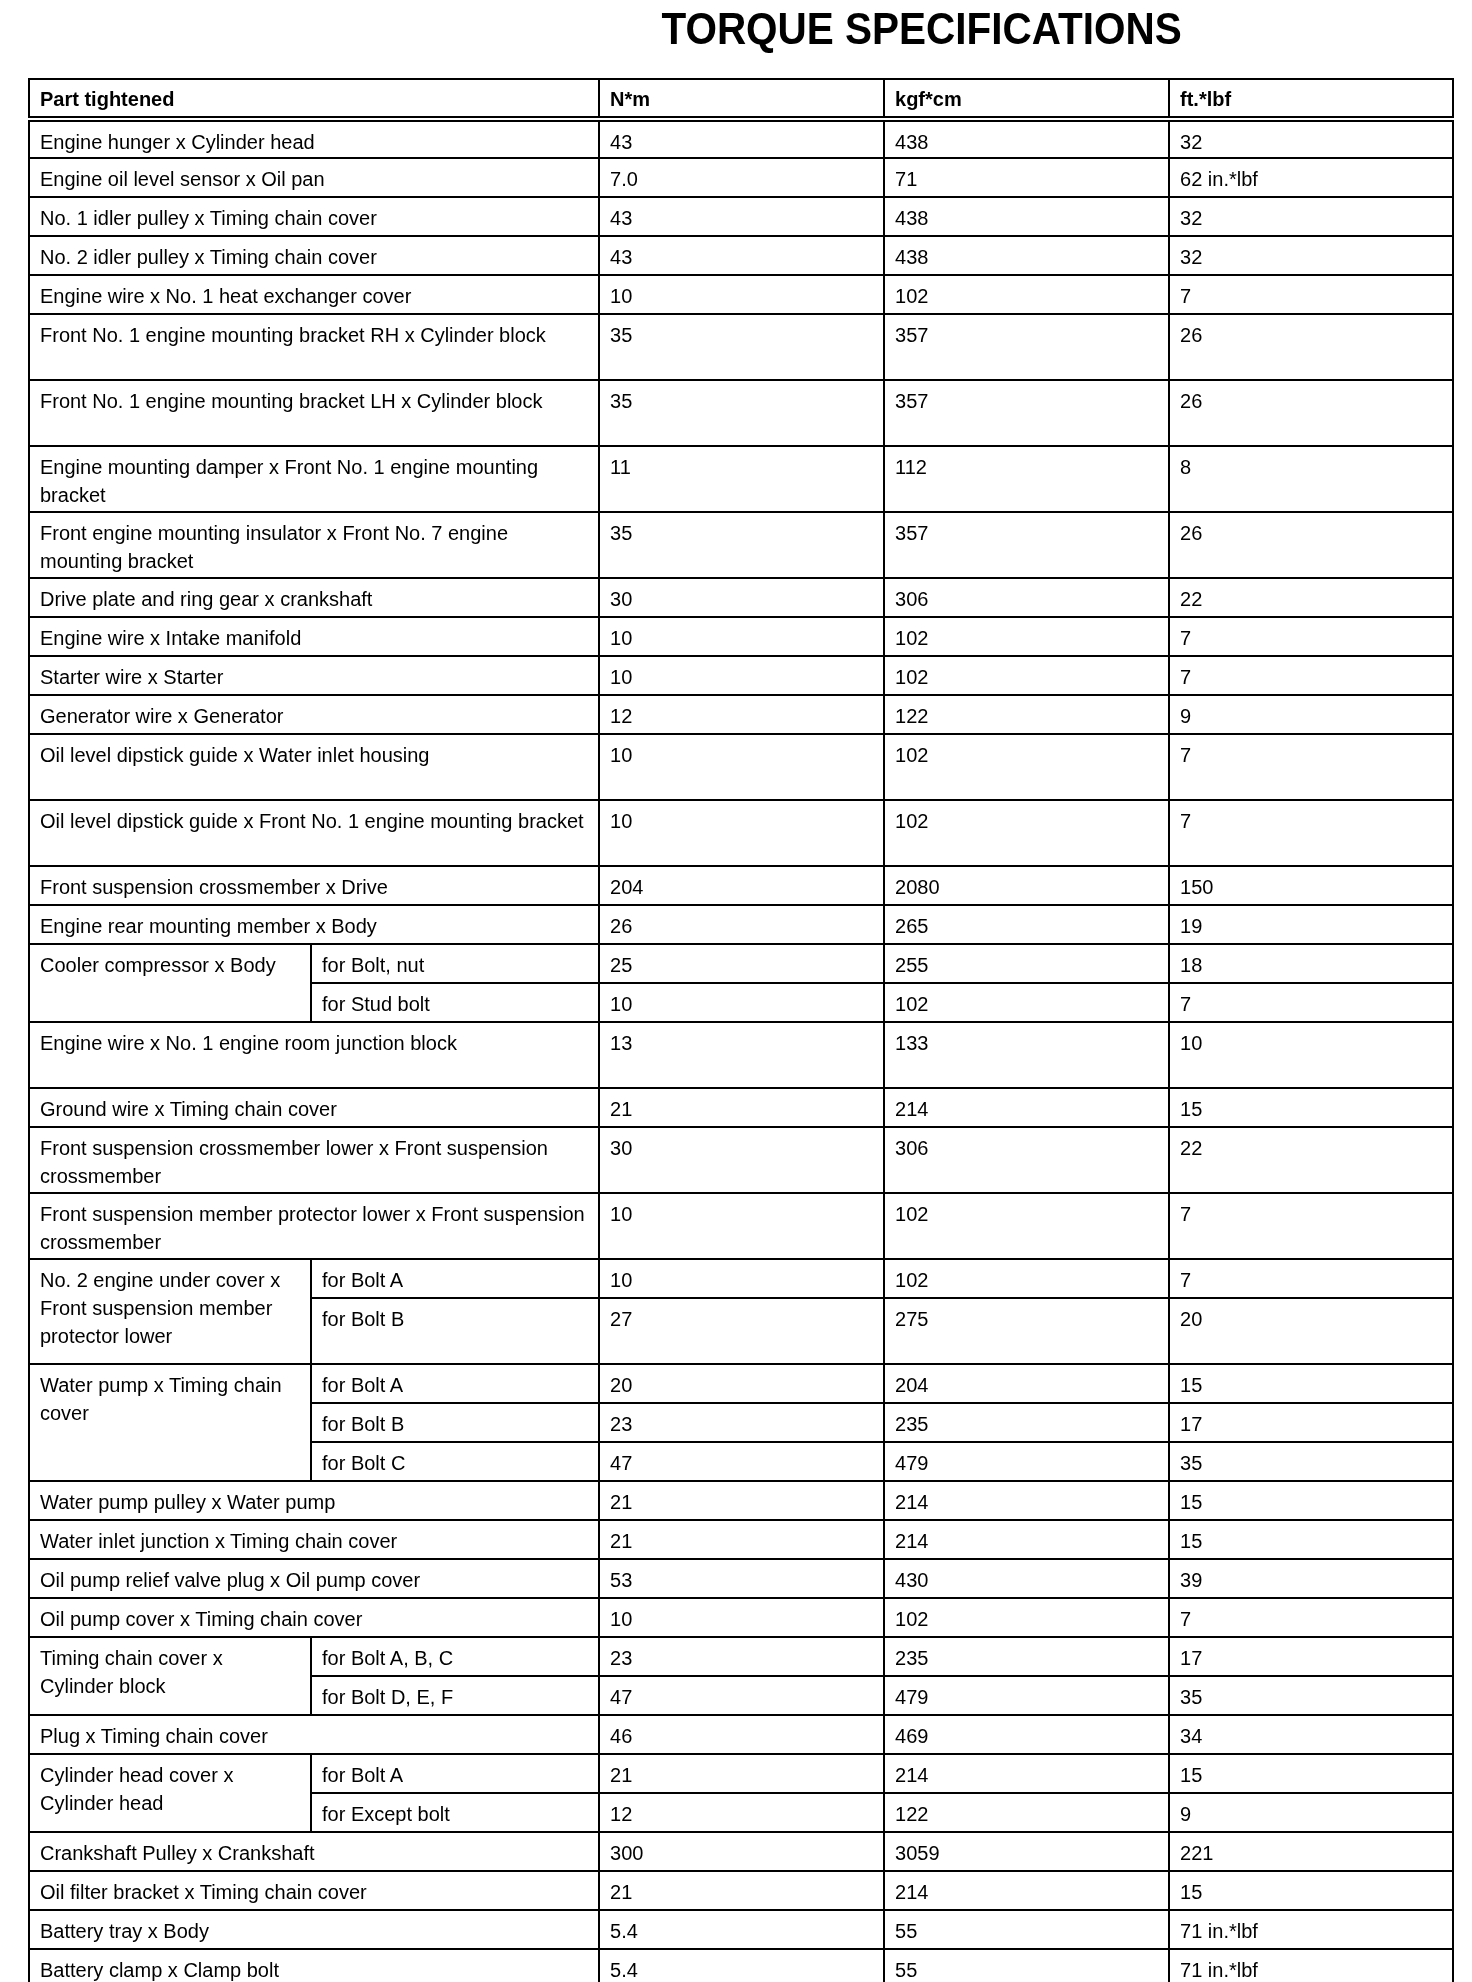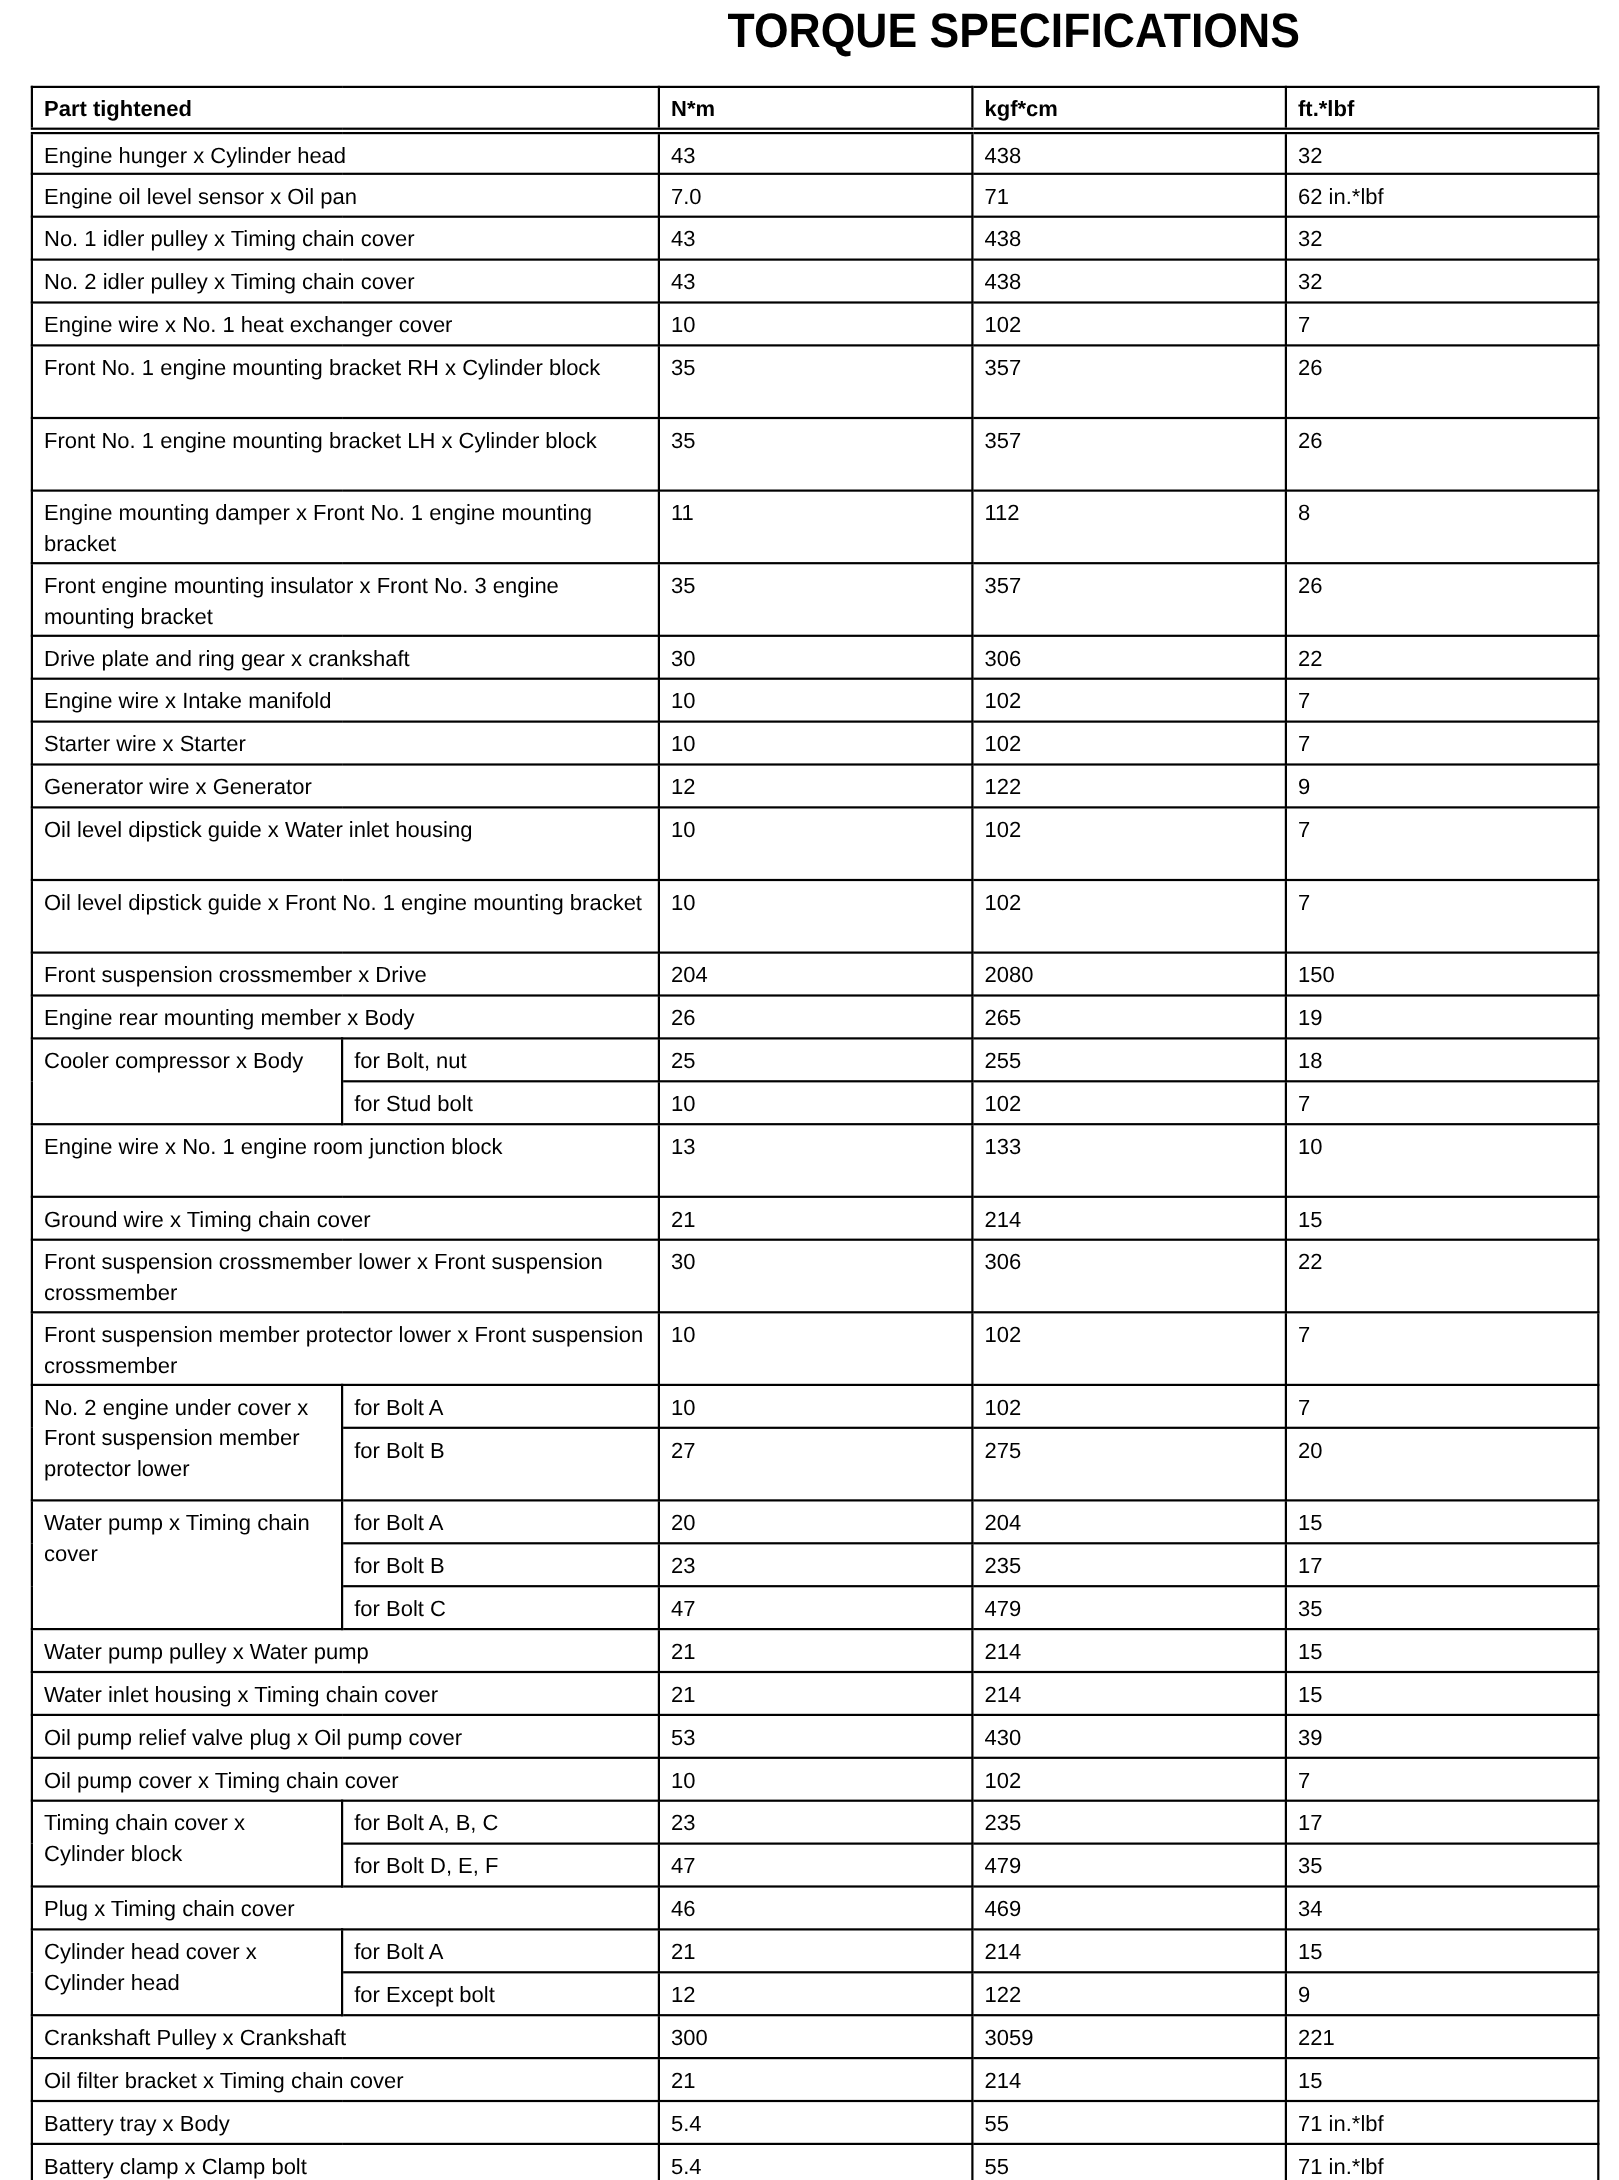--- a/index.html
+++ b/index.html
@@ -80,21 +80,21 @@
         <td>357</td>
         <td>26</td>
       </tr>
       <tr class="r2">
         <td colspan="2">Engine mounting damper x Front No. 1 engine mounting bracket</td>
         <td>11</td>
         <td>112</td>
         <td>8</td>
       </tr>
       <tr class="r2">
-        <td colspan="2">Front engine mounting insulator x Front No. 3 engine mounting bracket</td>
+        <td colspan="2">Front engine mounting insulator x Front No. 7 engine mounting bracket</td>
         <td>35</td>
         <td>357</td>
         <td>26</td>
       </tr>
       <tr class="r1">
         <td colspan="2">Drive plate and ring gear x crankshaft</td>
         <td>30</td>
         <td>306</td>
         <td>22</td>
       </tr>
@@ -209,21 +209,21 @@
         <td>479</td>
         <td>35</td>
       </tr>
       <tr class="r1">
         <td colspan="2">Water pump pulley x Water pump</td>
         <td>21</td>
         <td>214</td>
         <td>15</td>
       </tr>
       <tr class="r1">
-        <td colspan="2">Water inlet housing x Timing chain cover</td>
+        <td colspan="2">Water inlet junction x Timing chain cover</td>
         <td>21</td>
         <td>214</td>
         <td>15</td>
       </tr>
       <tr class="r1">
         <td colspan="2">Oil pump relief valve plug x Oil pump cover</td>
         <td>53</td>
         <td>430</td>
         <td>39</td>
       </tr>

